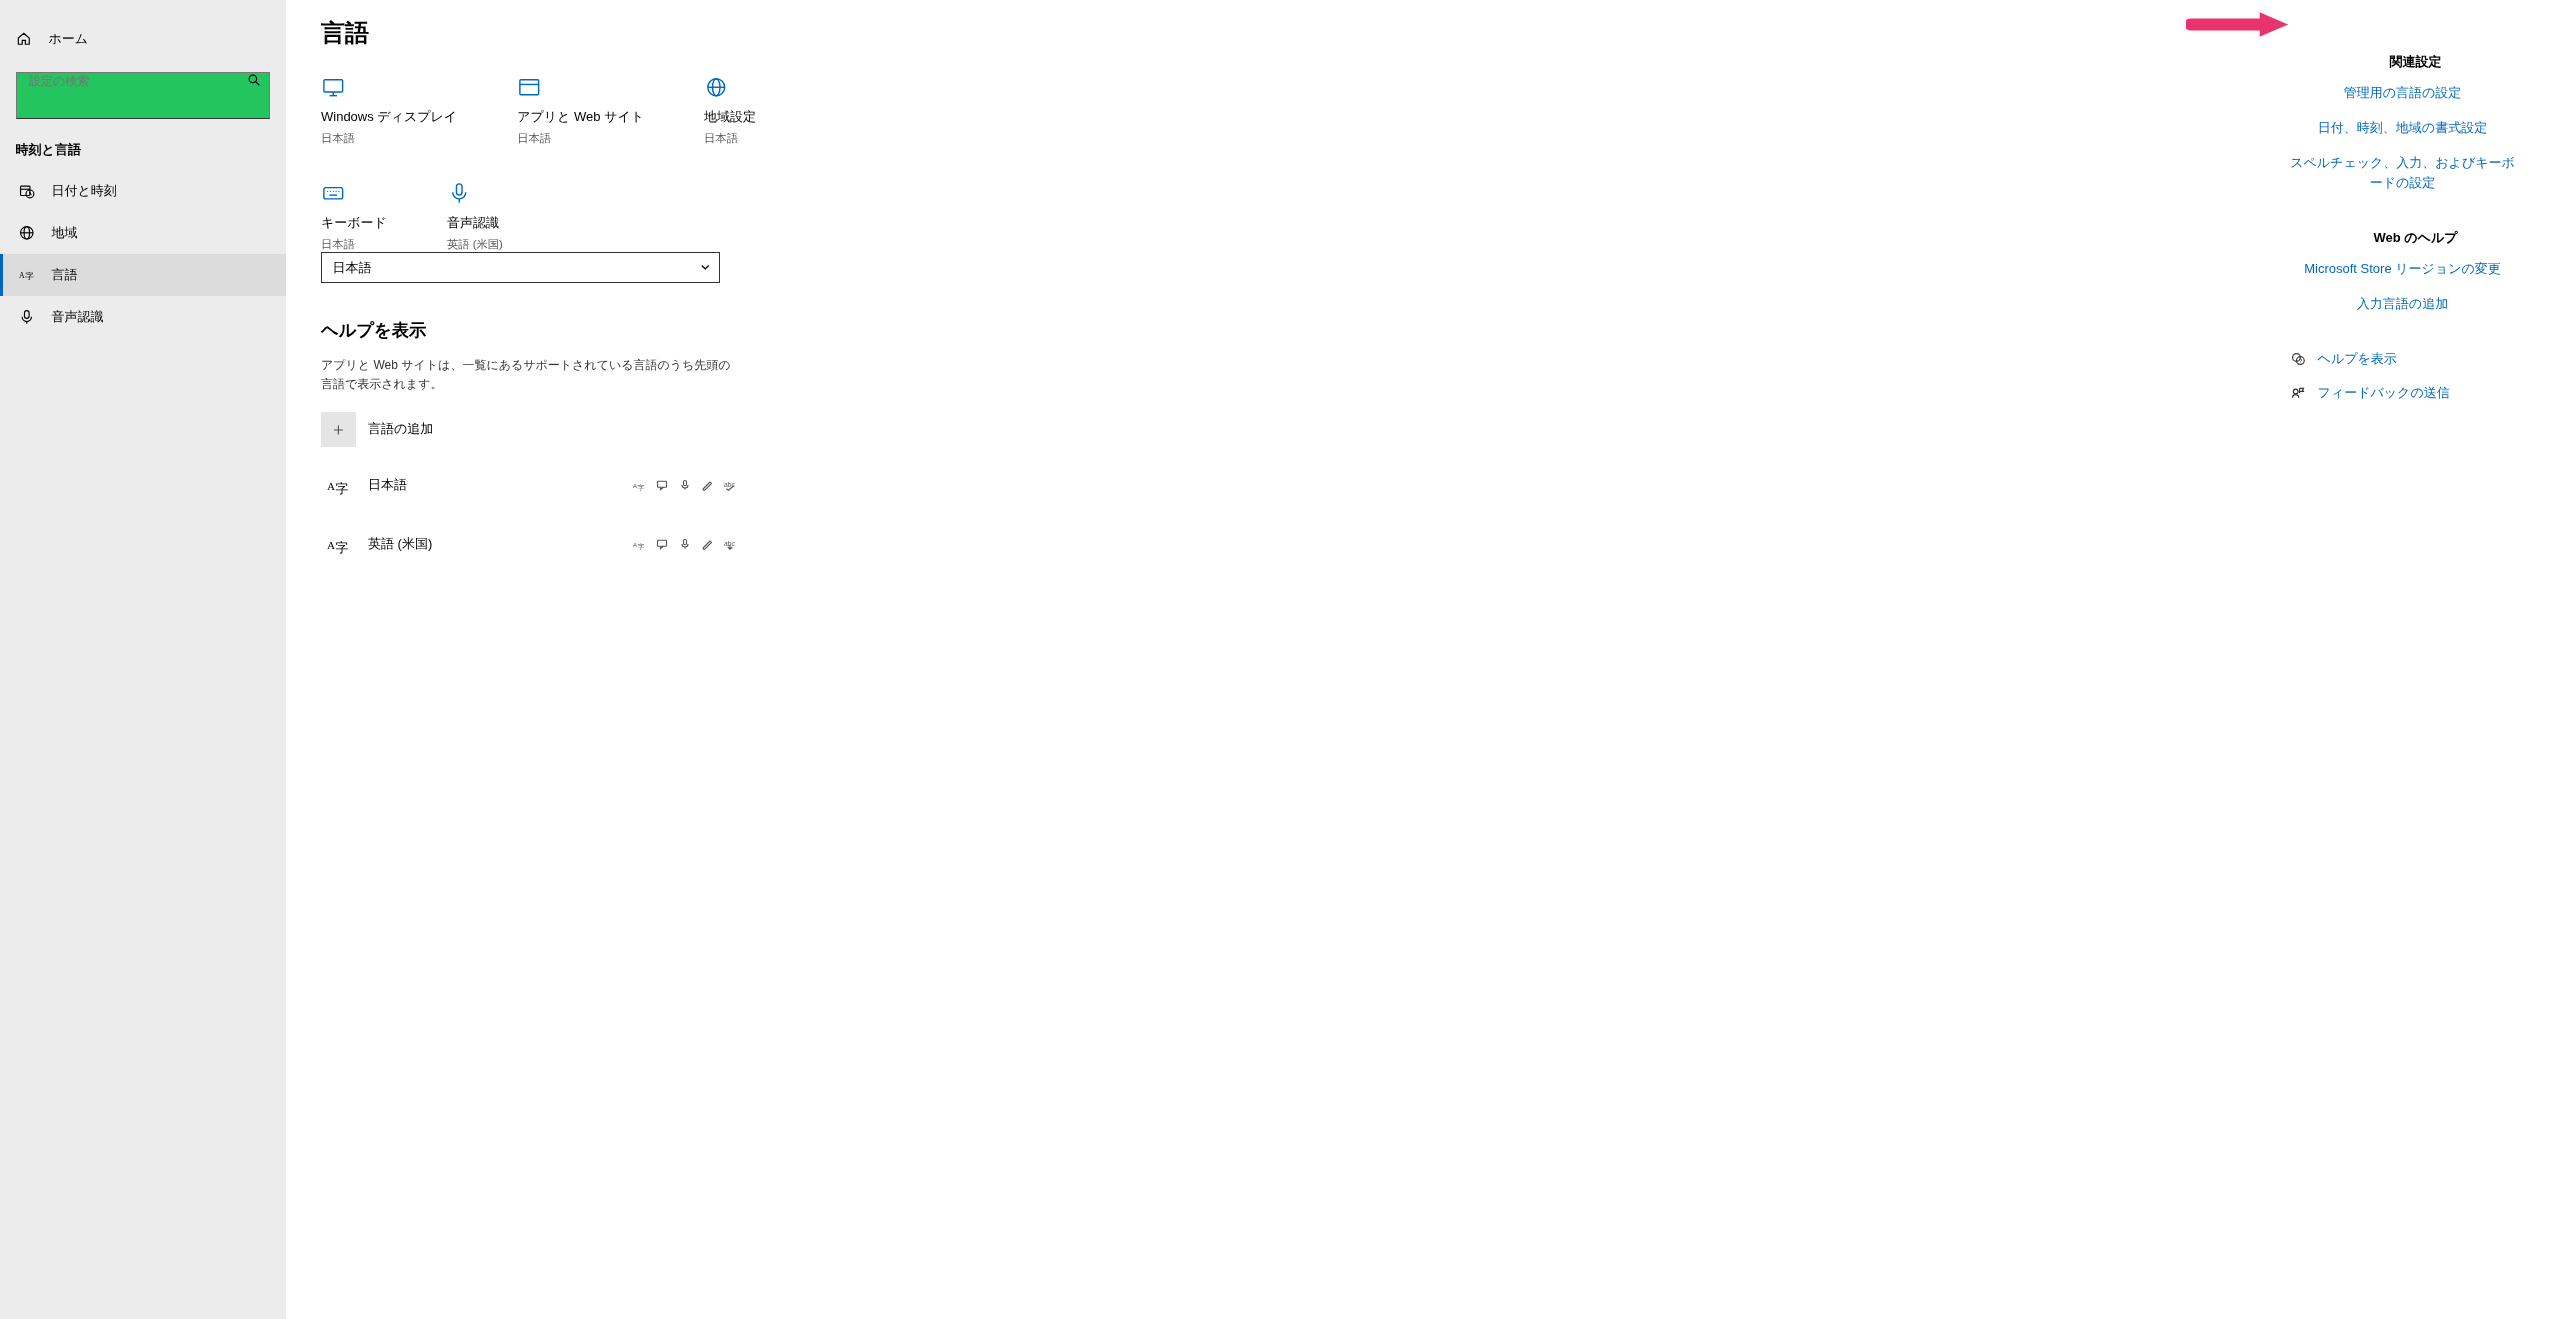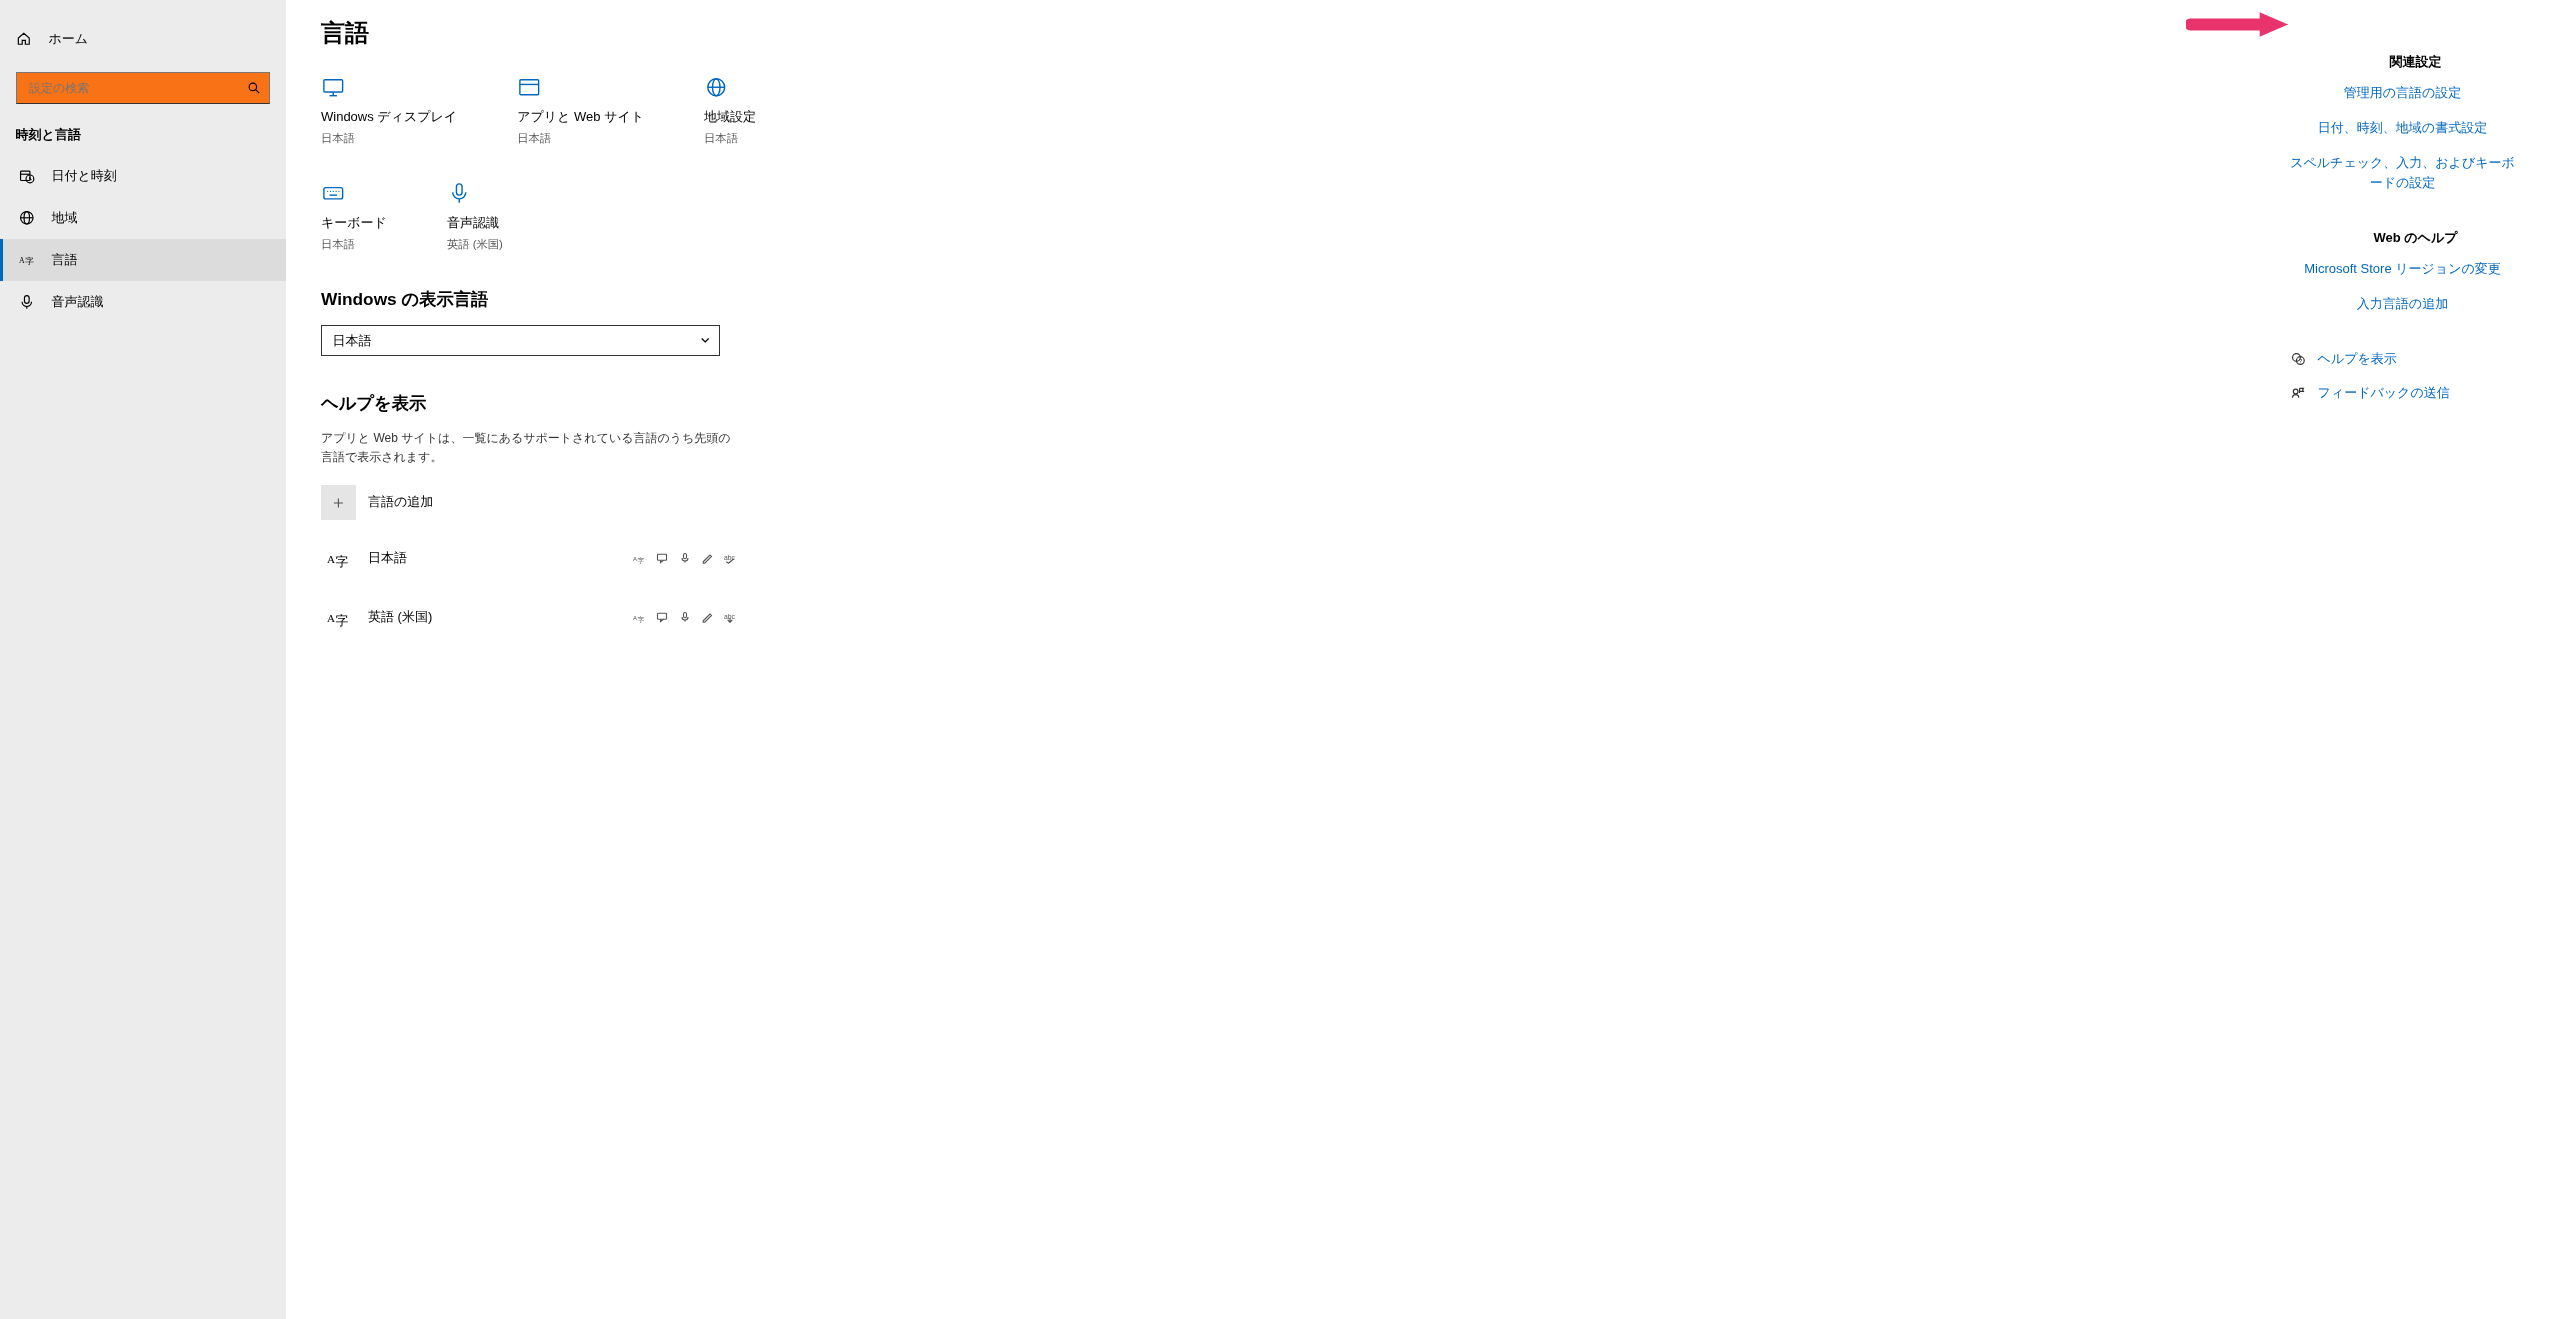--- a/index.html
+++ b/index.html
@@ -67,26 +67,26 @@
     display: flex;
     align-items: center;
     gap: 15.6px;
     padding: 8.7px 15.6px;
     cursor: pointer;
   }
   .home-row .icon { width: 17.3px; height: 17.3px; display:flex;align-items:center;justify-content:center;}
   .home-row span { font-size: 13px; }
   .searchbox {
     margin: 15.6px 15.6px 22.5px 15.6px;
-    height: 32px;
+    height: 47px;
     border: 0.9px solid #777;
     border-bottom: 1.7px solid #333;
-    background: #f97316;
-    display: flex;
-    align-items: center;
+    background: #22c55e;
+    display: flex;
+    align-items: flex-start;
     padding: 0 10.4px;
     box-sizing: border-box;
     position: relative;
   }
   .searchbox input {
     flex: 1;
     border: none;
     background: transparent;
     outline: none;
     font-size: 12px;
@@ -385,21 +385,20 @@
                     <path d="M5 11 a7 7 0 0 0 14 0" class="stroke"></path>
                     <line x1="12" y1="18" x2="12" y2="22" class="stroke"></line>
                   </svg>
               </span>
               <span class="tile-label">音声認識</span>
               <span class="tile-value">英語 (米国)</span>
             </div>
           </div>
         </div>
 
-        <h2>Windows の表示言語</h2>
         <div class="select">
           <span>日本語</span>
           <span class="chevron">
             <svg viewBox="0 0 12 12" width="10.4" height="10.4">
                 <path d="M2 4 L6 8 L10 4" class="stroke"></path>
               </svg>
           </span>
         </div>
 
         <h2>ヘルプを表示</h2>

